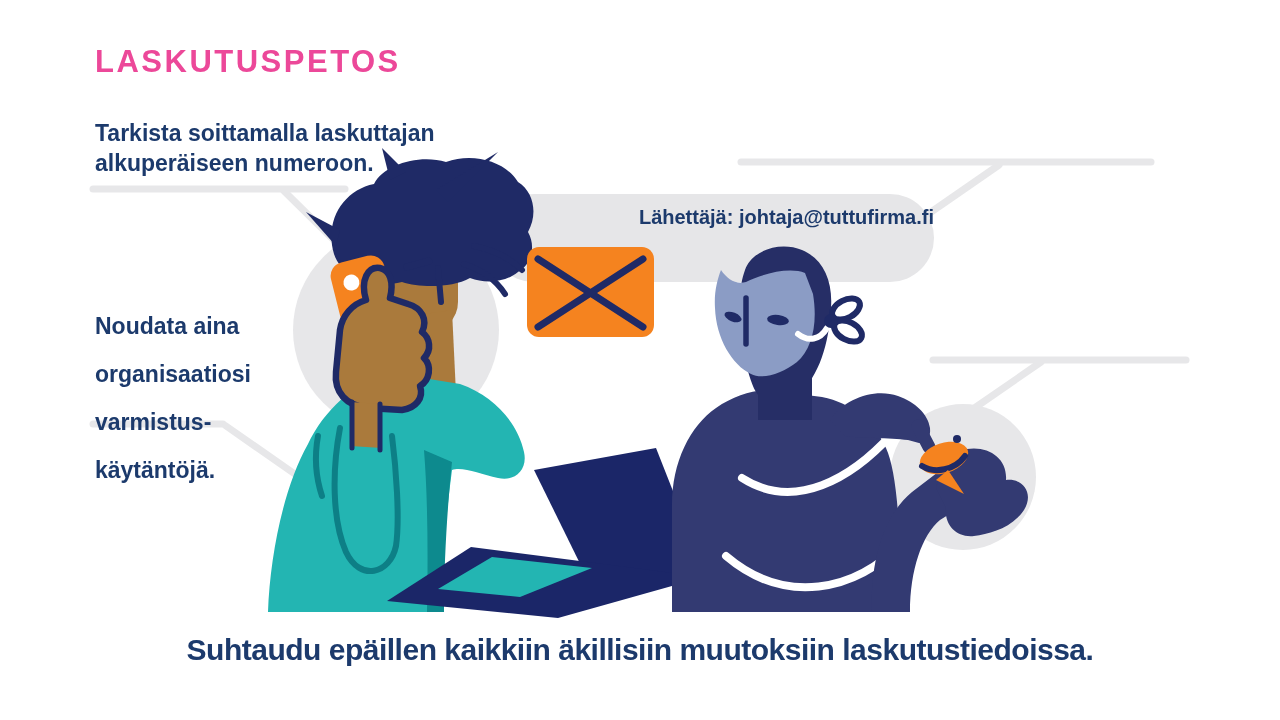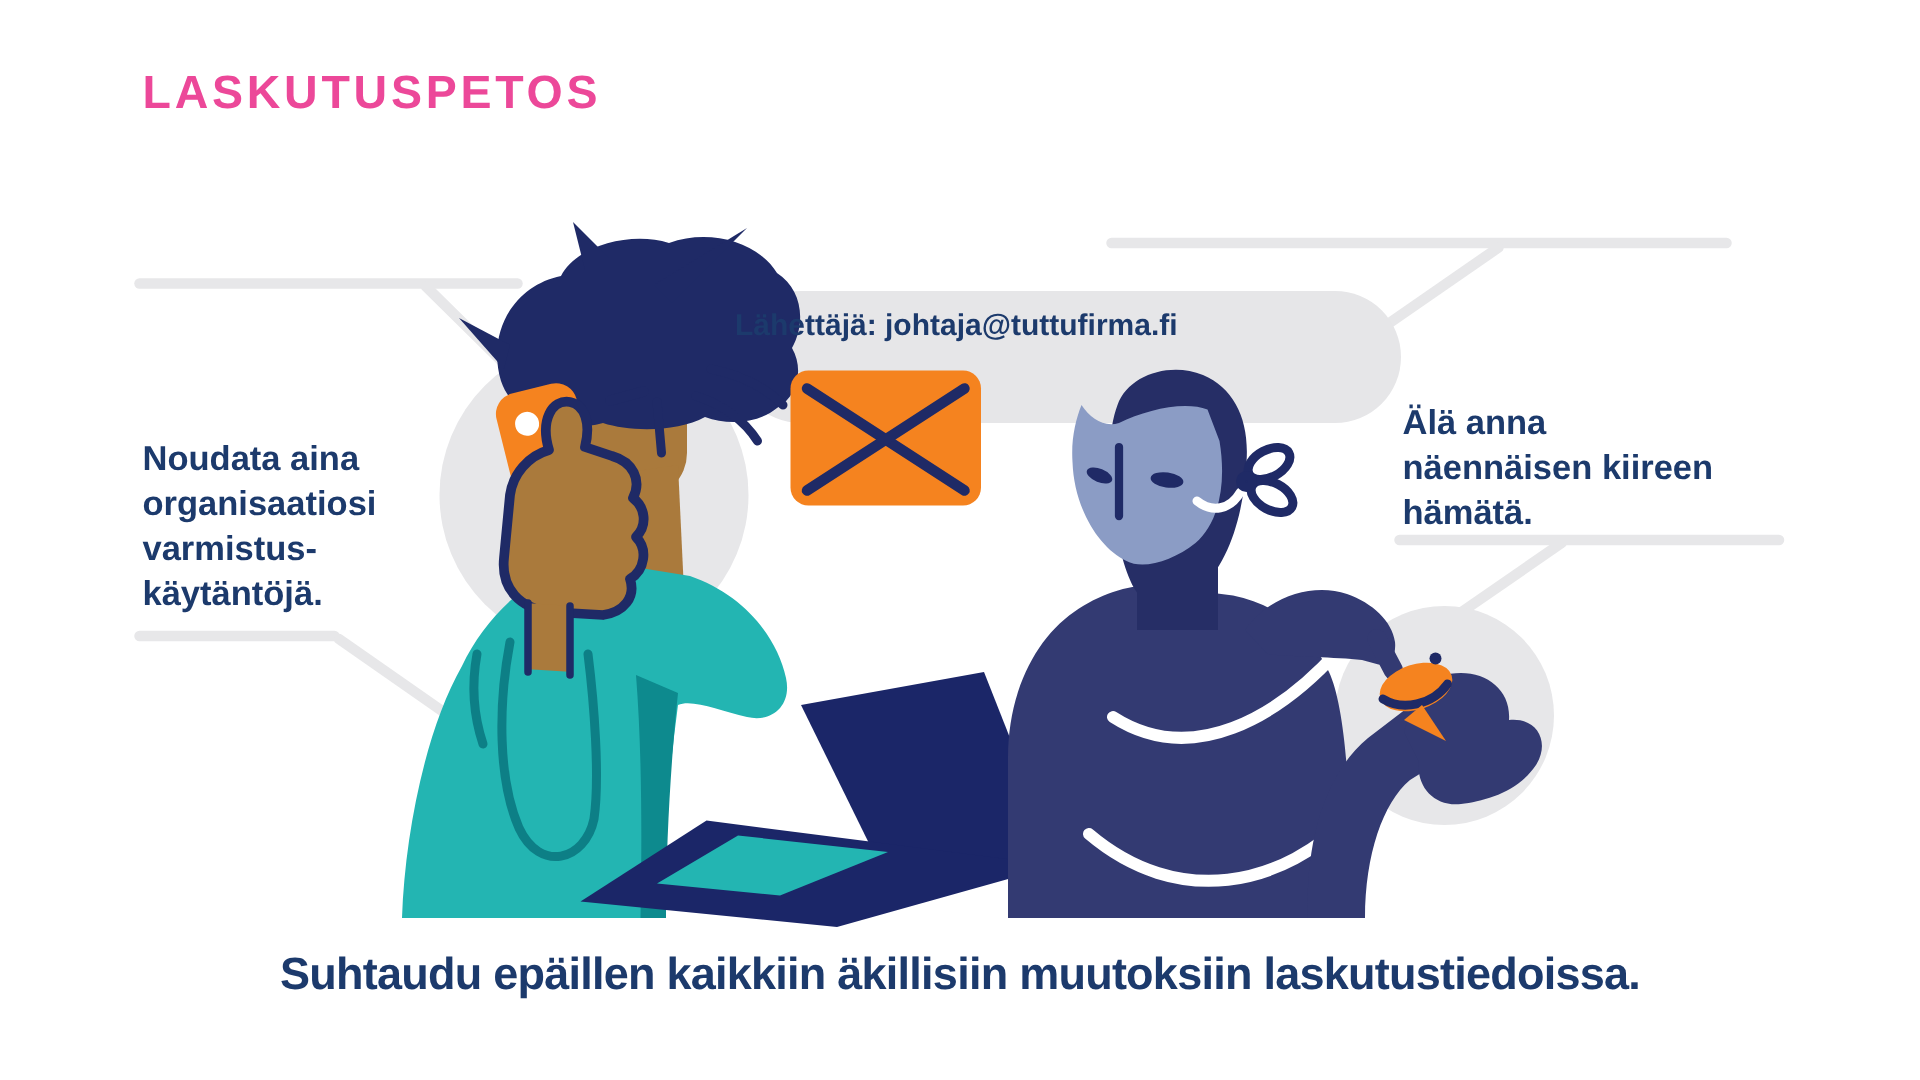--- a/index.html
+++ b/index.html
@@ -8,23 +8,23 @@
     overflow:hidden;font-family:"Liberation Sans",sans-serif;
   }
   .abs{position:absolute;}
   .title{
     font-size:31px;font-weight:800;letter-spacing:2.5px;color:#ec4899;
   }
   .tip{
     font-size:23px;font-weight:700;line-height:30px;color:#1c3a6c;
     white-space:pre-line;
   }
-  .tip.left4{line-height:30px;}
+  .tip.left4{line-height:48px;margin-top:12px;}
   .bubble-text{
-    width:444px;text-align:left;font-size:20px;font-weight:700;color:#1c3a6c;
+    width:444px;text-align:right;font-size:20px;font-weight:700;color:#1c3a6c;
   }
   .caption{
     left:0;top:633px;width:1280px;text-align:center;
     font-size:30px;font-weight:700;letter-spacing:-0.5px;color:#1c3a6c;
   }
   svg{display:block;}
 </style>
 </head>
 <body>
 
@@ -146,27 +146,26 @@
       <rect x="527" y="247" width="127" height="90" rx="12" fill="#f5831f"></rect>
       <g stroke="#1f2a66" stroke-width="7" stroke-linecap="round" fill="none">
         <path d="M538,259 L643,327"></path>
         <path d="M643,259 L538,327"></path>
       </g>
     </g>
   </svg>
 
   <div class="abs title" style="left:95px;top:44px;">LASKUTUSPETOS</div>
 
+  <div class="abs tip" style="left:95px;top:118px;">Tarkista soittamalla laskuttajan
+alkuperäiseen numeroon.</div>
 
 
   <div class="abs tip left4" style="left:95px;top:290px;">Noudata aina
 organisaatiosi
 varmistus-
 käytäntöjä.</div>
 
-  <div class="abs tip" style="left:935px;top:266px;">Älä anna
-näennäisen kiireen
-hämätä.</div>
 
   <div class="abs bubble-text" style="left:490px;top:206px;">Lähettäjä: johtaja@tuttufirma.fi</div>
 
   <div class="abs caption">Suhtaudu epäillen kaikkiin äkillisiin muutoksiin laskutustiedoissa.</div>
 </div>
 
 </body></html>

